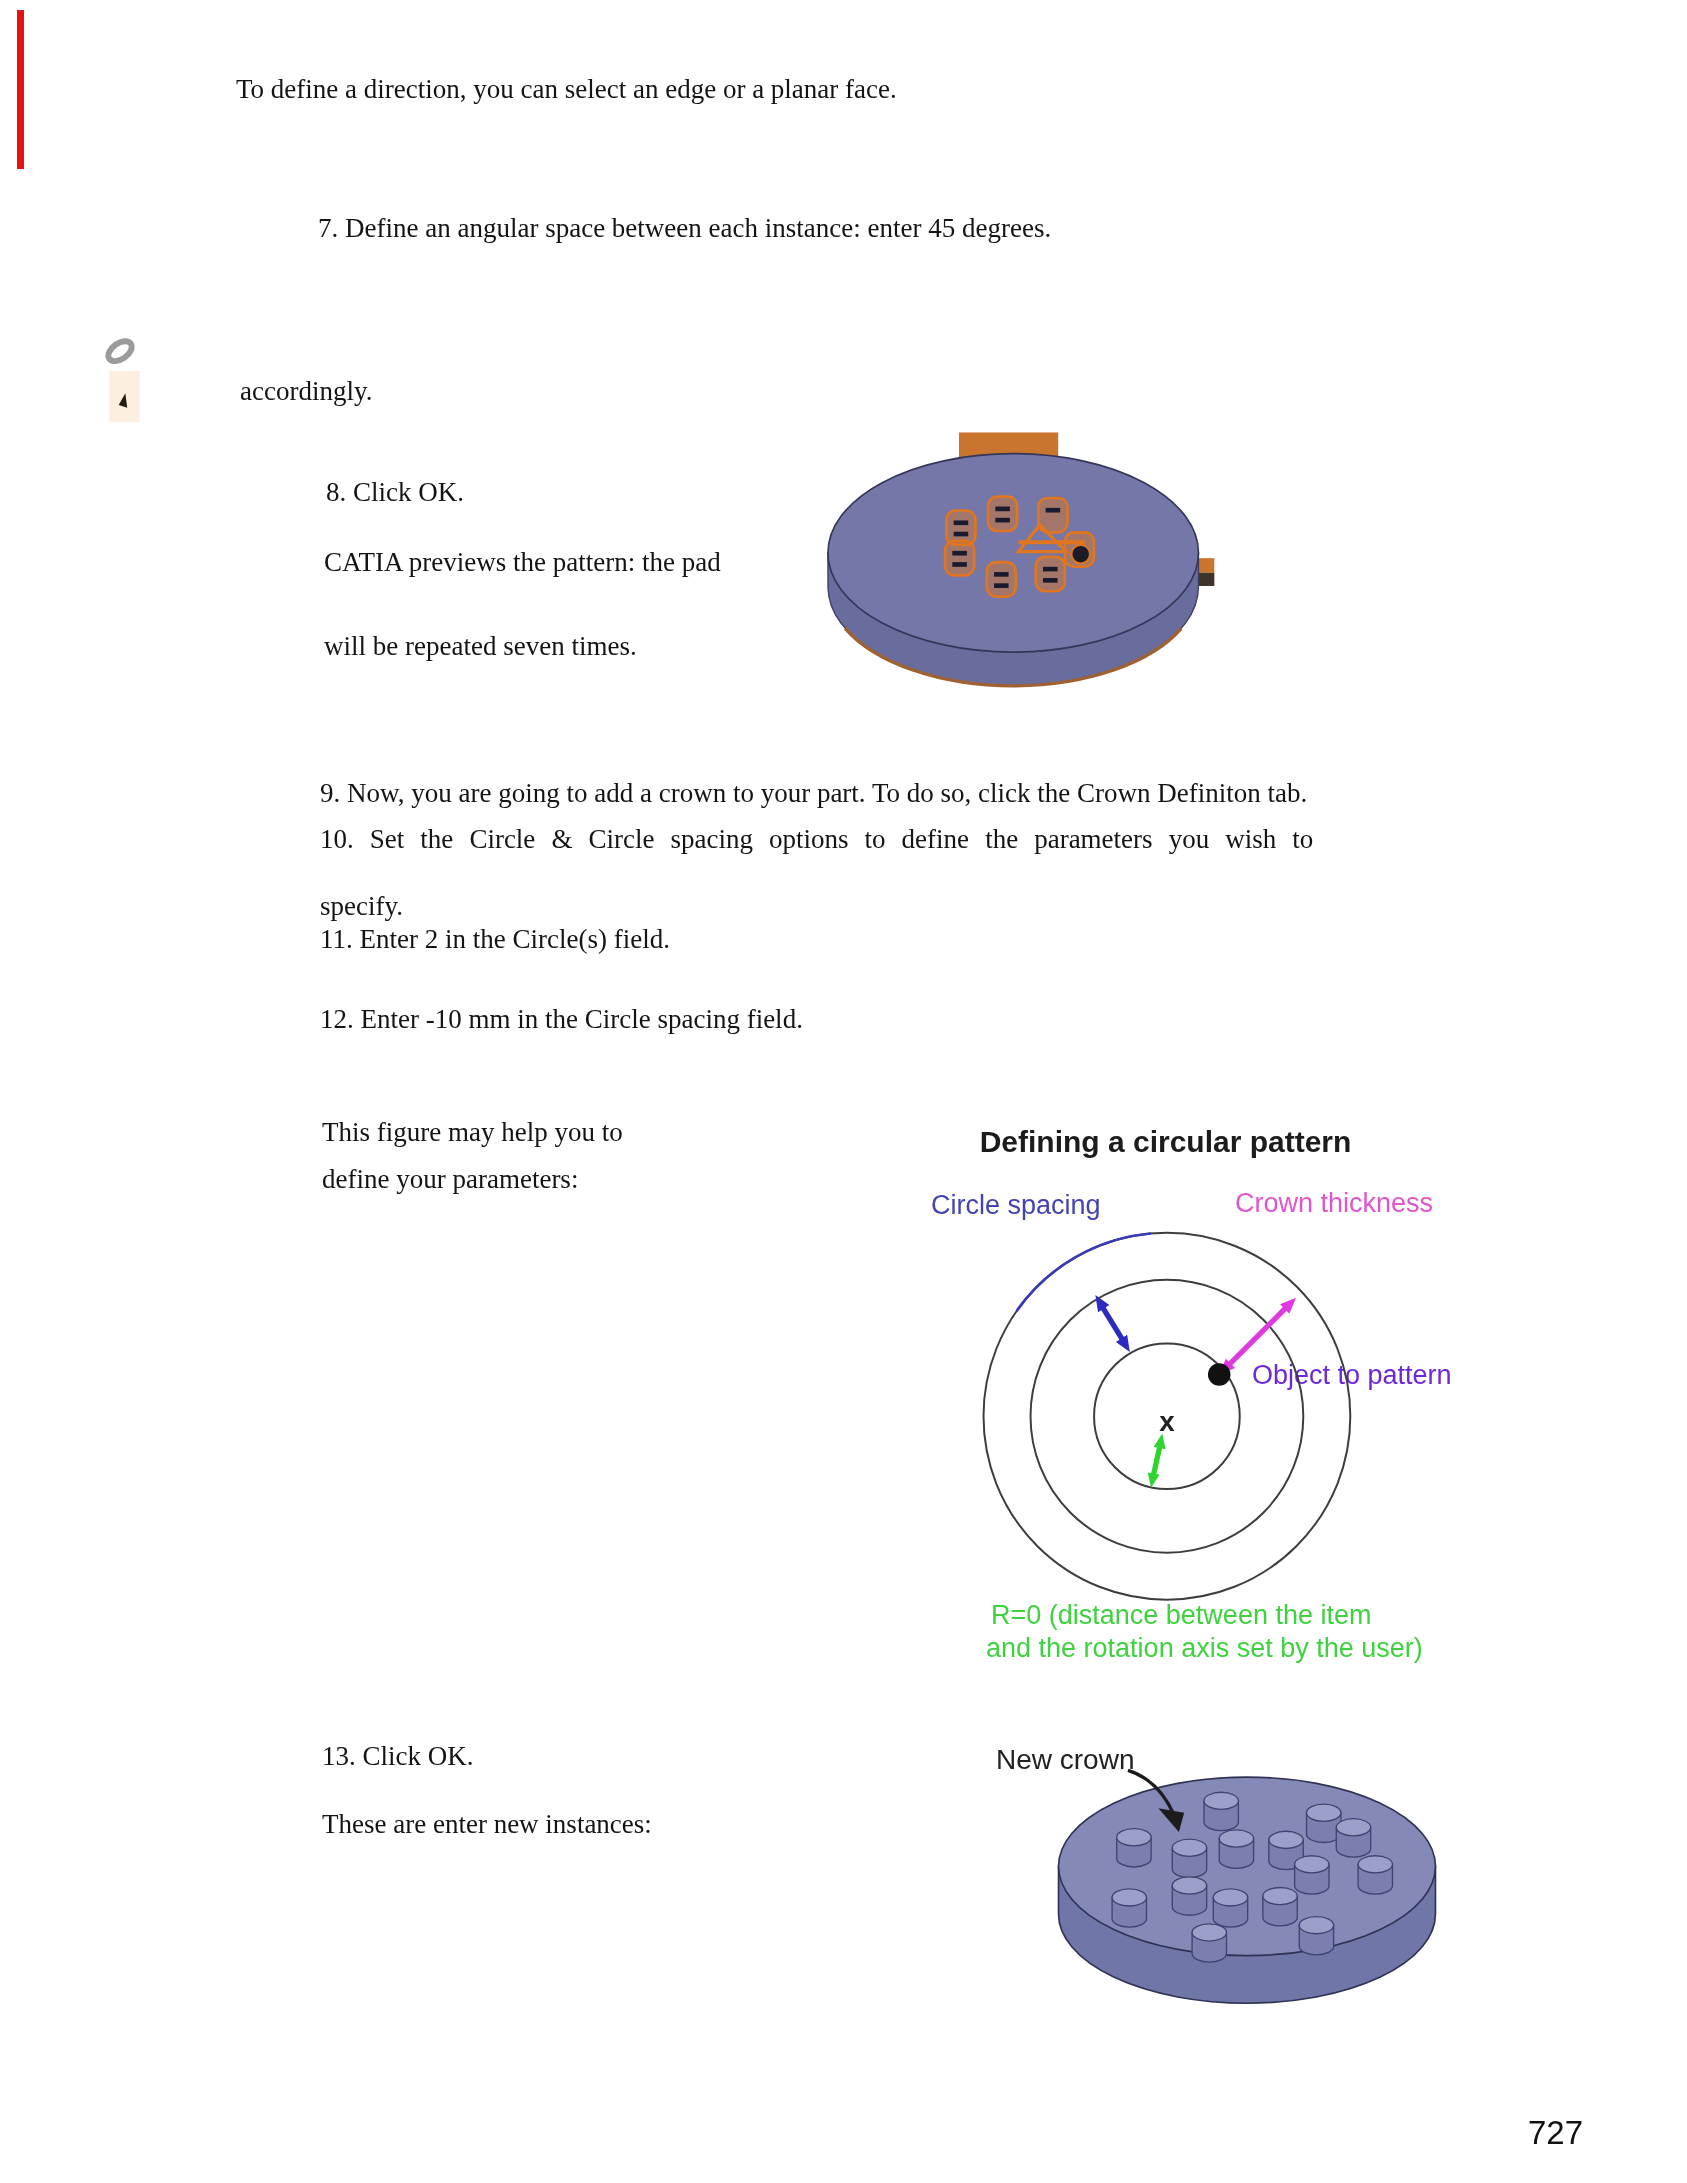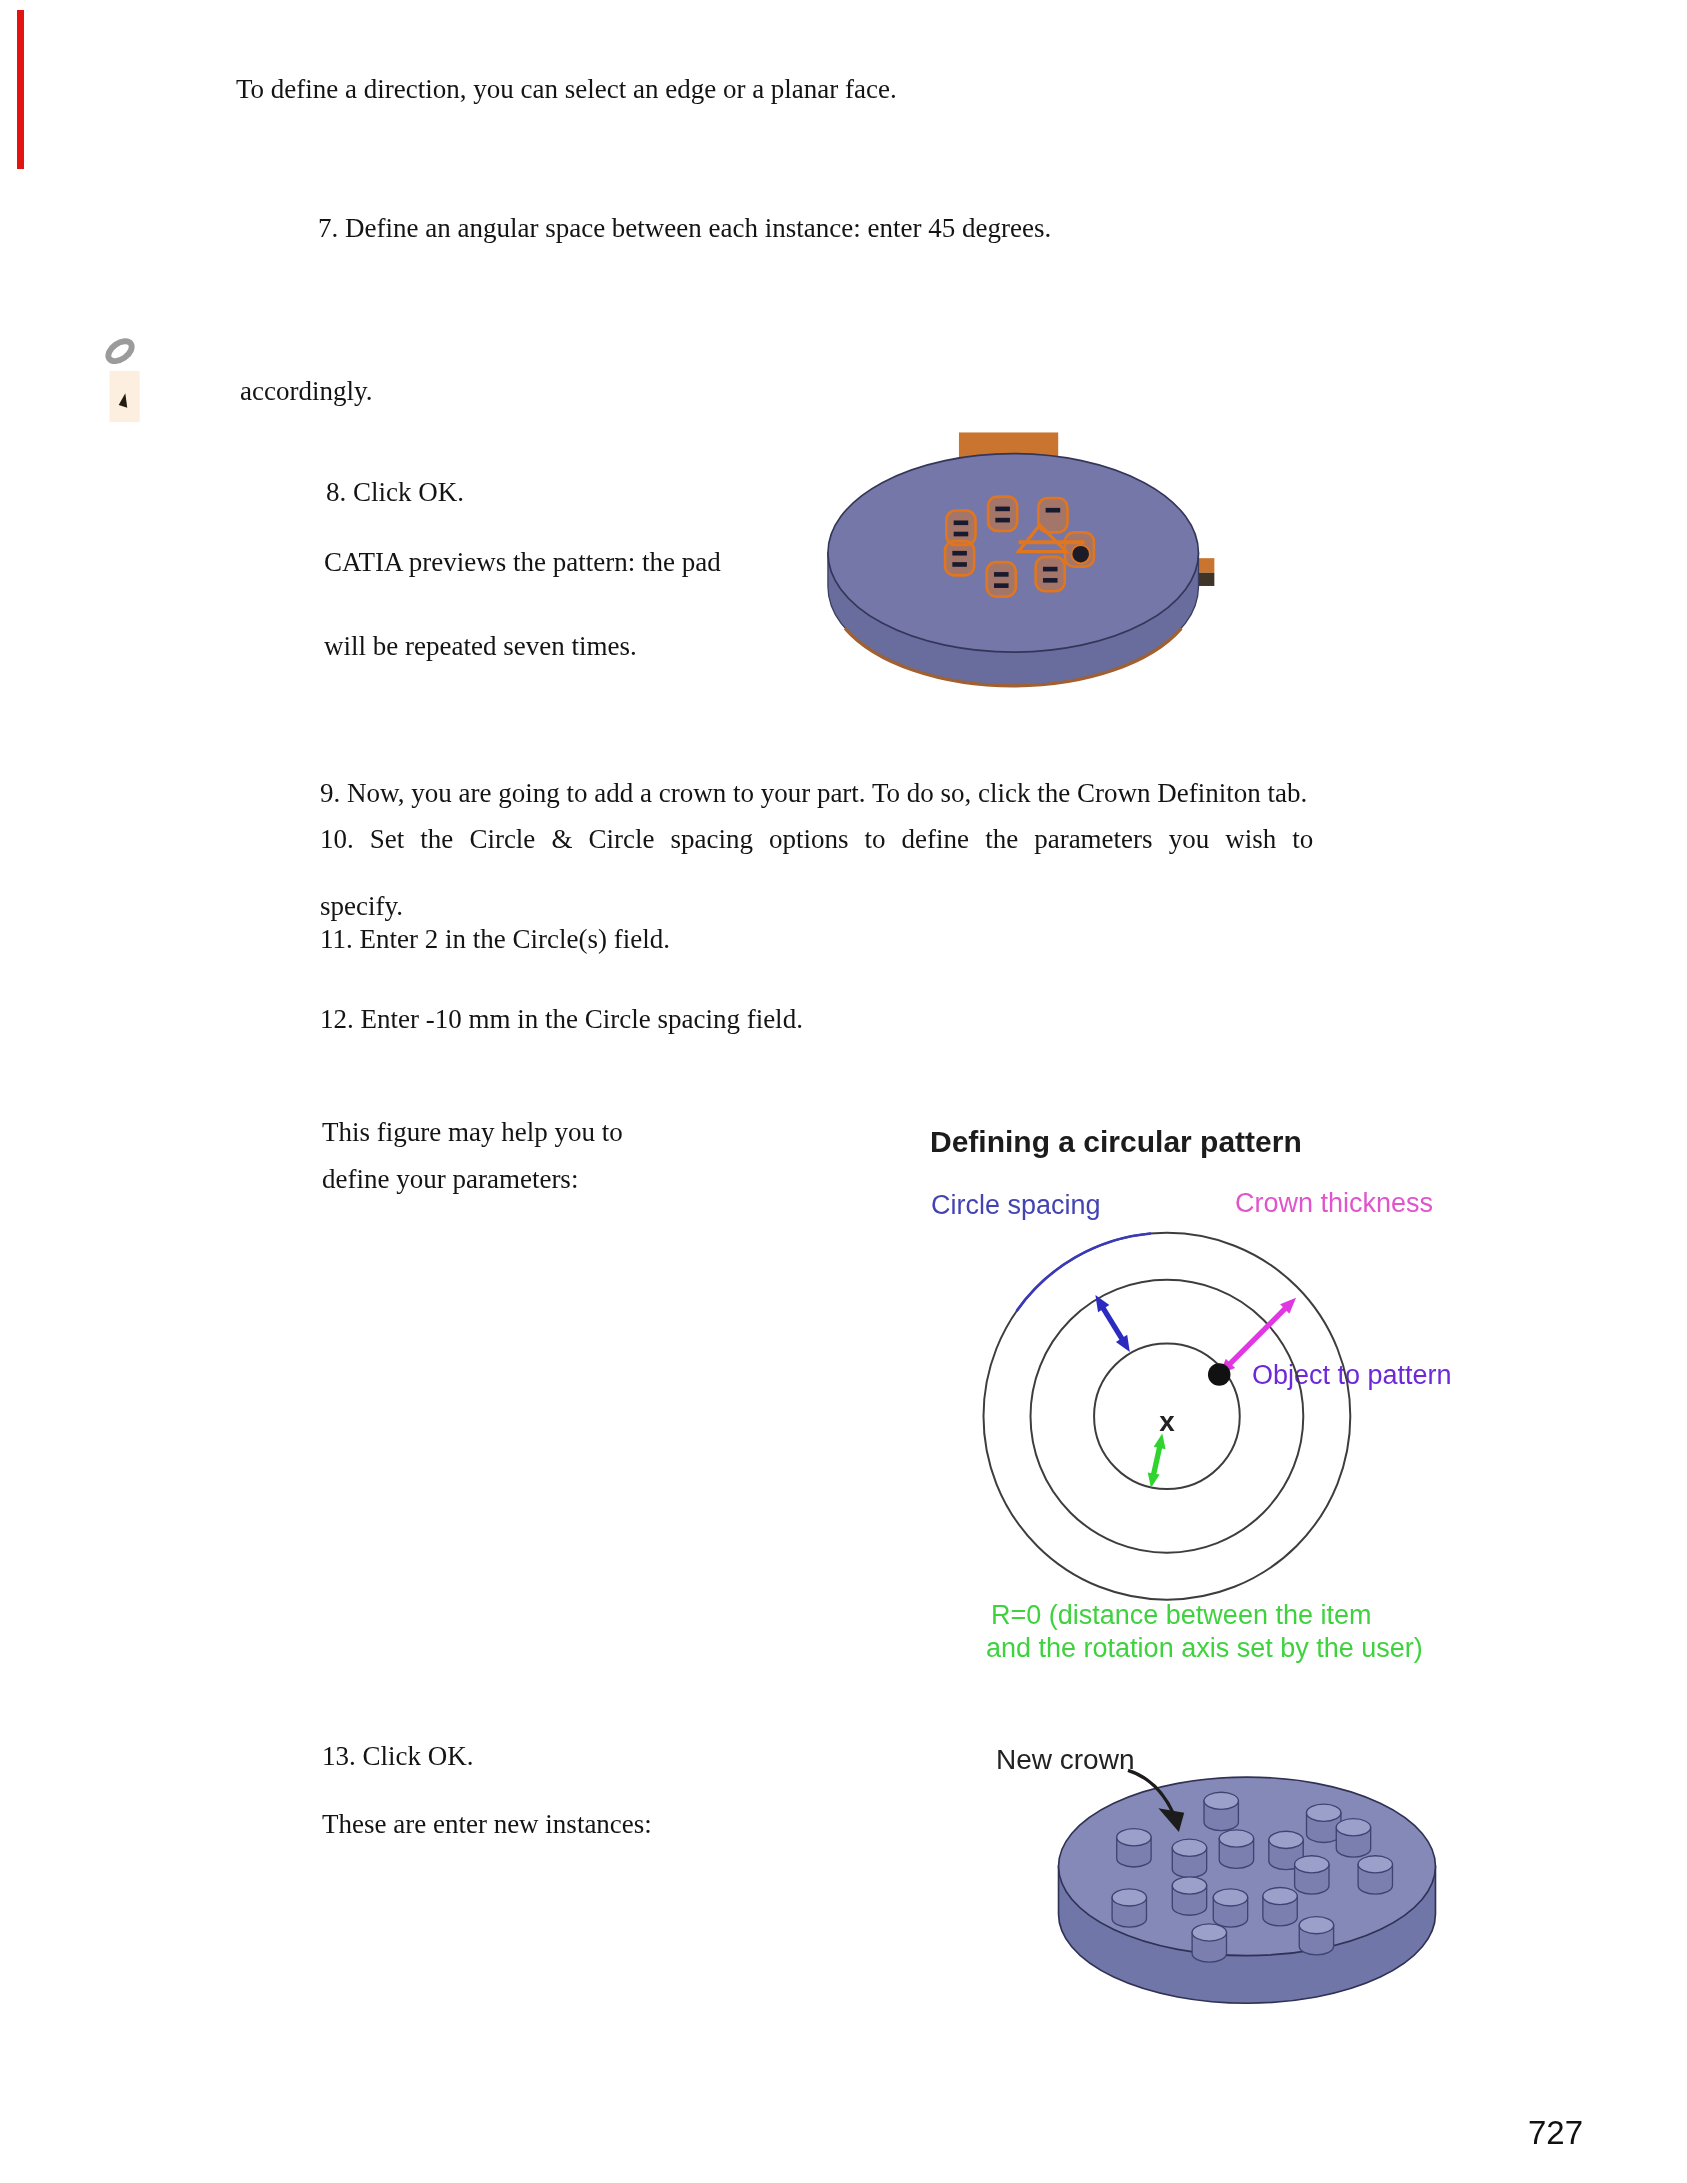--- a/index.html
+++ b/index.html
@@ -1,21 +1,21 @@
 <!DOCTYPE html>
 <html style="font-size:10.6px"><head>
 <meta charset="utf-8">
 <style>
   html,body{margin:0;padding:0;background:#ffffff;}
   #page{position:relative;width:1687px;height:2183px;background:#ffffff;overflow:hidden;
         font-family:"Liberation Serif", serif;color:#141414;}
   .bt{position:absolute;white-space:nowrap;font-size:27px;line-height:1;color:#141414;}
   .sans{font-family:"Liberation Sans", sans-serif;}
   .accent-bar{position:absolute;left:16.5px;top:10px;width:7.3px;height:159px;background:#e51212;}
-  .dg-title{position:absolute;left:930px;top:1125px;width:471px;text-align:left;
+  .dg-title{position:absolute;left:930px;top:1125px;width:471px;text-align:center;
             font-size:30px;font-weight:bold;color:#1c1c1c;}
   .dg-label{position:absolute;white-space:nowrap;font-size:27px;}
   .lbl-spacing{left:931px;top:1190px;color:#4343b4;}
   .lbl-thickness{left:1235px;top:1188px;color:#e054cc;}
   .lbl-object{left:1252px;top:1360px;color:#6d28d9;}
   .lbl-green1{left:991px;top:1600px;color:#3fd23f;}
   .lbl-green2{left:986px;top:1633px;color:#3fd23f;}
   .lbl-newcrown{left:996px;top:1744px;color:#222222;font-size:28px;}
   .page-num{position:absolute;left:1528px;top:2114px;font-size:33px;color:#111111;}
   .wordspread{word-spacing:9.3px;}

